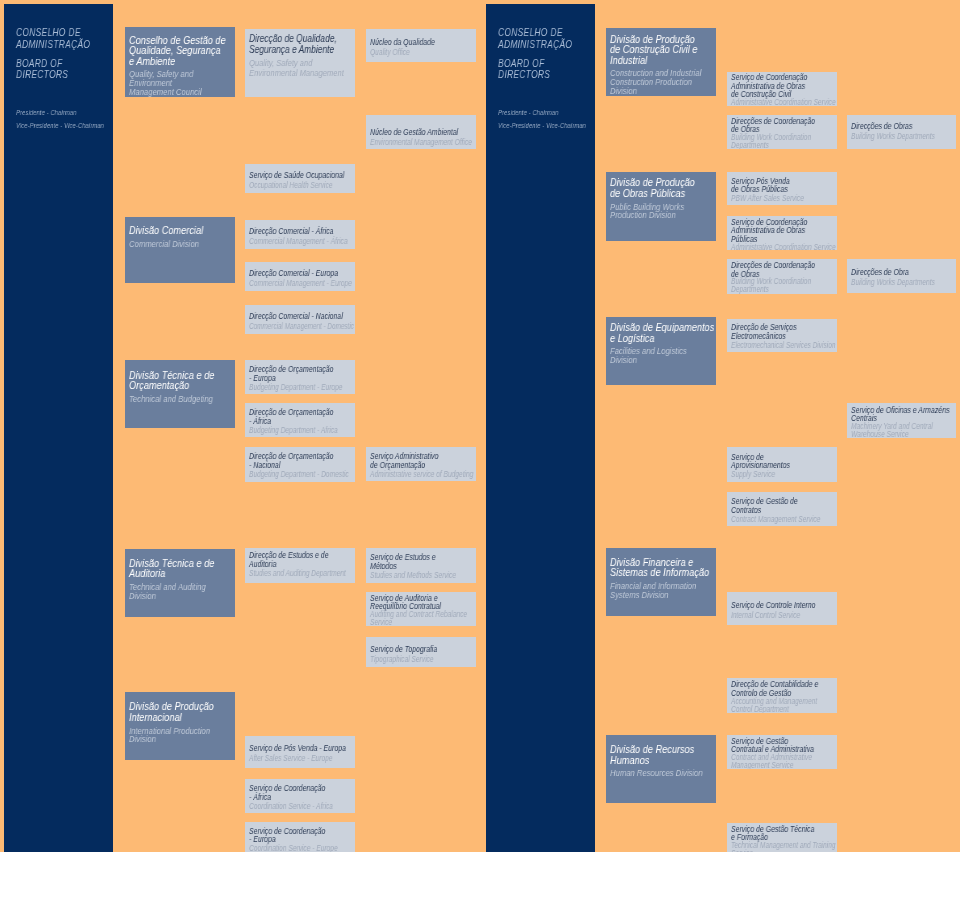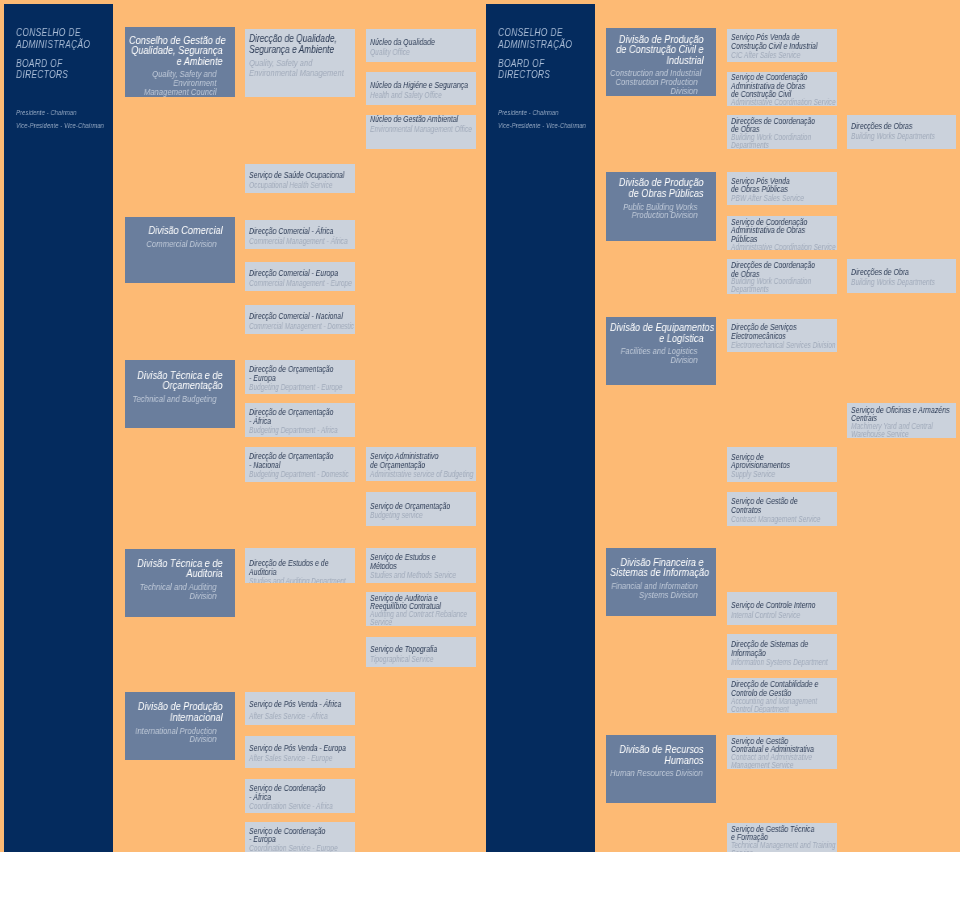--- a/index.html
+++ b/index.html
@@ -9,21 +9,21 @@
   #chart{position:relative;width:960px;height:852px;overflow:hidden;
          background:#fdba74;font-style:italic;}
   
   .panel{position:absolute;background:#042B5E;}
   .ptitle{position:absolute;left:11.8px;color:#A9BCD6;white-space:nowrap;
           letter-spacing:.45px;}
   .proles{position:absolute;left:12.1px;color:#9AADC6;white-space:nowrap;
           letter-spacing:.2px;}
   
   .box{position:absolute;box-sizing:border-box;overflow:hidden;}
-  .box.div{background:#6A7E9D;text-align:right;}
+  .box.div{background:#6A7E9D;}
   .box.svc{background:#CBD2DC;}
   .txt{position:absolute;left:4.2px;right:0;}
   .l{display:block;white-space:nowrap;transform-origin:0 0;
      will-change:transform;-webkit-font-smoothing:antialiased;}
   .box.div .pt{color:#FFFFFF;}
   .box.div .en{color:#BFC9D8;}
   .box.svc .pt{color:#2C3B55;}
   .box.svc .en{color:#A0AABA;}
 </style>
 </head>
@@ -75,28 +75,22 @@
       <span class="l en" style="font-size:9.4px;line-height:9.2px;transform:scaleX(0.808); margin-top:3px;">Quality, Safety and</span>
       <span class="l en" style="font-size:9.4px;line-height:9.2px;transform:scaleX(0.808);">Environmental Management</span>
     </div>
   </div>
   <div class="box svc" style="left:366.3px;top:28.7px;width:110px;height:33.4px">
     <div class="txt" style="top:9.15px">
       <span class="l pt" style="font-size:8.6px;line-height:9.9px;transform:scaleX(0.808)">Núcleo da Qualidade</span>
       <span class="l en" style="font-size:8.2px;line-height:9.9px;transform:scaleX(0.808);">Quality Office</span>
     </div>
   </div>
-  <div class="box svc" style="left:366.3px;top:71.7px;width:110px;height:33.4px">
-    <div class="txt" style="top:9.15px">
-      <span class="l pt" style="font-size:8.6px;line-height:9.9px;transform:scaleX(0.808)">Núcleo da Higiéne e Segurança</span>
-      <span class="l en" style="font-size:8.2px;line-height:9.9px;transform:scaleX(0.808);">Health and Safety Office</span>
-    </div>
-  </div>
   <div class="box svc" style="left:366.3px;top:115.4px;width:110px;height:33.4px">
-    <div class="txt" style="top:0">
+    <div class="txt" style="top:13px">
       <span class="l pt" style="font-size:8.6px;line-height:9.9px;transform:scaleX(0.808)">Núcleo de Gestão Ambiental</span>
       <span class="l en" style="font-size:8.2px;line-height:9.9px;transform:scaleX(0.808);">Environmental Management Office</span>
     </div>
   </div>
   <div class="box svc" style="left:244.7px;top:163.8px;width:110px;height:29.4px">
     <div class="txt" style="top:7.15px">
       <span class="l pt" style="font-size:8.6px;line-height:9.9px;transform:scaleX(0.808)">Serviço de Saúde Ocupacional</span>
       <span class="l en" style="font-size:8.2px;line-height:9.9px;transform:scaleX(0.808);">Occupational Health Service</span>
     </div>
   </div>
@@ -150,38 +144,32 @@
       <span class="l pt" style="font-size:8.6px;line-height:8.7px;transform:scaleX(0.808)">Direcção de Orçamentação</span>
       <span class="l pt" style="font-size:8.6px;line-height:8.7px;transform:scaleX(0.808)">- Nacional</span>
       <span class="l en" style="font-size:8.2px;line-height:8.7px;transform:scaleX(0.808); margin-top:1.4px;">Budgeting Department - Domestic</span>
     </div>
   </div>
   <div class="box svc" style="left:366.3px;top:447.4px;width:110px;height:33.7px">
     <div class="txt" style="top:4.85px">
       <span class="l pt" style="font-size:8.6px;line-height:8.7px;transform:scaleX(0.808)">Serviço Administrativo</span>
       <span class="l pt" style="font-size:8.6px;line-height:8.7px;transform:scaleX(0.808)">de Orçamentação</span>
       <span class="l en" style="font-size:8.2px;line-height:8.7px;transform:scaleX(0.808); margin-top:1.4px;">Administrative service of Budgeting</span>
-    </div>
-  </div>
-  <div class="box svc" style="left:366.3px;top:492.2px;width:110px;height:33.9px">
-    <div class="txt" style="top:9.4px">
-      <span class="l pt" style="font-size:8.6px;line-height:9.9px;transform:scaleX(0.808)">Serviço de Orçamentação</span>
-      <span class="l en" style="font-size:8.2px;line-height:9.9px;transform:scaleX(0.808);">Budgeting service</span>
     </div>
   </div>
   <div class="box div" style="left:124.5px;top:548.5px;width:110px;height:68.1px">
     <div class="txt" style="top:10.4px">
       <span class="l pt" style="font-size:10.4px;line-height:10.5px;transform:scaleX(0.885)">Divisão Técnica e de</span>
       <span class="l pt" style="font-size:10.4px;line-height:10.5px;transform:scaleX(0.885)">Auditoria</span>
       <span class="l en" style="font-size:9.3px;line-height:8.6px;transform:scaleX(0.826); margin-top:3.2px;">Technical and Auditing</span>
       <span class="l en" style="font-size:9.3px;line-height:8.6px;transform:scaleX(0.826);">Division</span>
     </div>
   </div>
   <div class="box svc" style="left:244.7px;top:548px;width:110px;height:35px">
-    <div class="txt" style="top:11px">
+    <div class="txt" style="top:3px">
       <span class="l pt" style="font-size:8.6px;line-height:8.7px;transform:scaleX(0.808)">Direcção de Estudos e de</span>
       <span class="l pt" style="font-size:8.6px;line-height:8.7px;transform:scaleX(0.808)">Auditoria</span>
       <span class="l en" style="font-size:8.2px;line-height:8.7px;transform:scaleX(0.808); margin-top:1.4px;">Studies and Auditing Department</span>
     </div>
   </div>
   <div class="box svc" style="left:366.3px;top:548.1px;width:110px;height:34.6px">
     <div class="txt" style="top:5.3px">
       <span class="l pt" style="font-size:8.6px;line-height:8.7px;transform:scaleX(0.808)">Serviço de Estudos e</span>
       <span class="l pt" style="font-size:8.6px;line-height:8.7px;transform:scaleX(0.808)">Métodos</span>
       <span class="l en" style="font-size:8.2px;line-height:8.7px;transform:scaleX(0.808); margin-top:1.4px;">Studies and Methods Service</span>
@@ -200,26 +188,20 @@
       <span class="l pt" style="font-size:8.6px;line-height:9.9px;transform:scaleX(0.808)">Serviço de Topografia</span>
       <span class="l en" style="font-size:8.2px;line-height:9.9px;transform:scaleX(0.808);">Tipographical Service</span>
     </div>
   </div>
   <div class="box div" style="left:124.5px;top:692.4px;width:110px;height:67.8px">
     <div class="txt" style="top:10px">
       <span class="l pt" style="font-size:10.4px;line-height:10.5px;transform:scaleX(0.885)">Divisão de Produção</span>
       <span class="l pt" style="font-size:10.4px;line-height:10.5px;transform:scaleX(0.885)">Internacional</span>
       <span class="l en" style="font-size:9.3px;line-height:8.6px;transform:scaleX(0.826); margin-top:3.2px;">International Production</span>
       <span class="l en" style="font-size:9.3px;line-height:8.6px;transform:scaleX(0.826);">Division</span>
-    </div>
-  </div>
-  <div class="box svc" style="left:244.7px;top:692.2px;width:110px;height:32.6px">
-    <div class="txt" style="top:6.2px">
-      <span class="l pt" style="font-size:8.6px;line-height:12.6px;transform:scaleX(0.808)">Serviço de Pós Venda - África</span>
-      <span class="l en" style="font-size:8.2px;line-height:12.6px;transform:scaleX(0.808);">After Sales Service - Africa</span>
     </div>
   </div>
   <div class="box svc" style="left:244.7px;top:735.6px;width:110px;height:32.9px">
     <div class="txt" style="top:8.9px">
       <span class="l pt" style="font-size:8.6px;line-height:9.9px;transform:scaleX(0.808)">Serviço de Pós Venda - Europa</span>
       <span class="l en" style="font-size:8.2px;line-height:9.9px;transform:scaleX(0.808);">After Sales Service - Europe</span>
     </div>
   </div>
   <div class="box svc" style="left:244.7px;top:779.3px;width:110px;height:34px">
     <div class="txt" style="top:5px">
@@ -252,27 +234,20 @@
   <div class="box div" style="left:606.3px;top:27.5px;width:110px;height:68.2px">
     <div class="txt" style="top:7.2px">
       <span class="l pt" style="font-size:10.4px;line-height:10.5px;transform:scaleX(0.885)">Divisão de Produção</span>
       <span class="l pt" style="font-size:10.4px;line-height:10.5px;transform:scaleX(0.885)">de Construção Civil e</span>
       <span class="l pt" style="font-size:10.4px;line-height:10.5px;transform:scaleX(0.885)">Industrial</span>
       <span class="l en" style="font-size:9.3px;line-height:8.6px;transform:scaleX(0.826); margin-top:3.2px;">Construction and Industrial</span>
       <span class="l en" style="font-size:9.3px;line-height:8.6px;transform:scaleX(0.826);">Construction Production</span>
       <span class="l en" style="font-size:9.3px;line-height:8.6px;transform:scaleX(0.826);">Division</span>
     </div>
   </div>
-  <div class="box svc" style="left:726.6px;top:28.7px;width:110px;height:33px">
-    <div class="txt" style="top:4.5px">
-      <span class="l pt" style="font-size:8.6px;line-height:8.7px;transform:scaleX(0.808)">Serviço Pós Venda de</span>
-      <span class="l pt" style="font-size:8.6px;line-height:8.7px;transform:scaleX(0.808)">Construção Civil e Industrial</span>
-      <span class="l en" style="font-size:8.2px;line-height:8.7px;transform:scaleX(0.808); margin-top:1.4px;">CIC After Sales Service</span>
-    </div>
-  </div>
   <div class="box svc" style="left:726.6px;top:71.5px;width:110px;height:34px">
     <div class="txt" style="top:1.5px">
       <span class="l pt" style="font-size:8.6px;line-height:8.6px;transform:scaleX(0.808)">Serviço de Coordenação</span>
       <span class="l pt" style="font-size:8.6px;line-height:8.6px;transform:scaleX(0.808)">Administrativa de Obras</span>
       <span class="l pt" style="font-size:8.6px;line-height:8.6px;transform:scaleX(0.808)">de Construção Civil</span>
       <span class="l en" style="font-size: 8.2px; line-height: 8px; transform: scaleX(0.806154);">Administrative Coordination Service</span>
     </div>
   </div>
   <div class="box svc" style="left:726.6px;top:115.2px;width:110px;height:33.7px">
     <div class="txt" style="top:1.65px">
@@ -369,27 +344,20 @@
       <span class="l pt" style="font-size:8.6px;line-height:8.7px;transform:scaleX(0.808)">Contratos</span>
       <span class="l en" style="font-size:8.2px;line-height:8.7px;transform:scaleX(0.808); margin-top:1.4px;">Contract Management Service</span>
     </div>
   </div>
   <div class="box svc" style="left:726.6px;top:592.1px;width:110px;height:33.2px">
     <div class="txt" style="top:9.05px">
       <span class="l pt" style="font-size:8.6px;line-height:9.9px;transform:scaleX(0.808)">Serviço de Controle Interno</span>
       <span class="l en" style="font-size:8.2px;line-height:9.9px;transform:scaleX(0.808);">Internal Control Service</span>
     </div>
   </div>
-  <div class="box svc" style="left:726.6px;top:634.3px;width:110px;height:35.5px">
-    <div class="txt" style="top:5.75px">
-      <span class="l pt" style="font-size:8.6px;line-height:8.7px;transform:scaleX(0.808)">Direcção de Sistemas de</span>
-      <span class="l pt" style="font-size:8.6px;line-height:8.7px;transform:scaleX(0.808)">Informação</span>
-      <span class="l en" style="font-size:8.2px;line-height:8.7px;transform:scaleX(0.808); margin-top:1.4px;">Information Systems Department</span>
-    </div>
-  </div>
   <div class="box svc" style="left:726.6px;top:678px;width:110px;height:35.3px">
     <div class="txt" style="top:2.45px">
       <span class="l pt" style="font-size:8.6px;line-height:8.6px;transform:scaleX(0.808)">Direcção de Contabilidade e</span>
       <span class="l pt" style="font-size:8.6px;line-height:8.6px;transform:scaleX(0.808)">Controlo de Gestão</span>
       <span class="l en" style="font-size:8.2px;line-height:8px;transform:scaleX(0.808);">Accounting and Management</span>
       <span class="l en" style="font-size:8.2px;line-height:8px;transform:scaleX(0.808);">Control Department</span>
     </div>
   </div>
   <div class="box svc" style="left:726.6px;top:734.7px;width:110px;height:34.3px">
     <div class="txt" style="top:1.95px">

